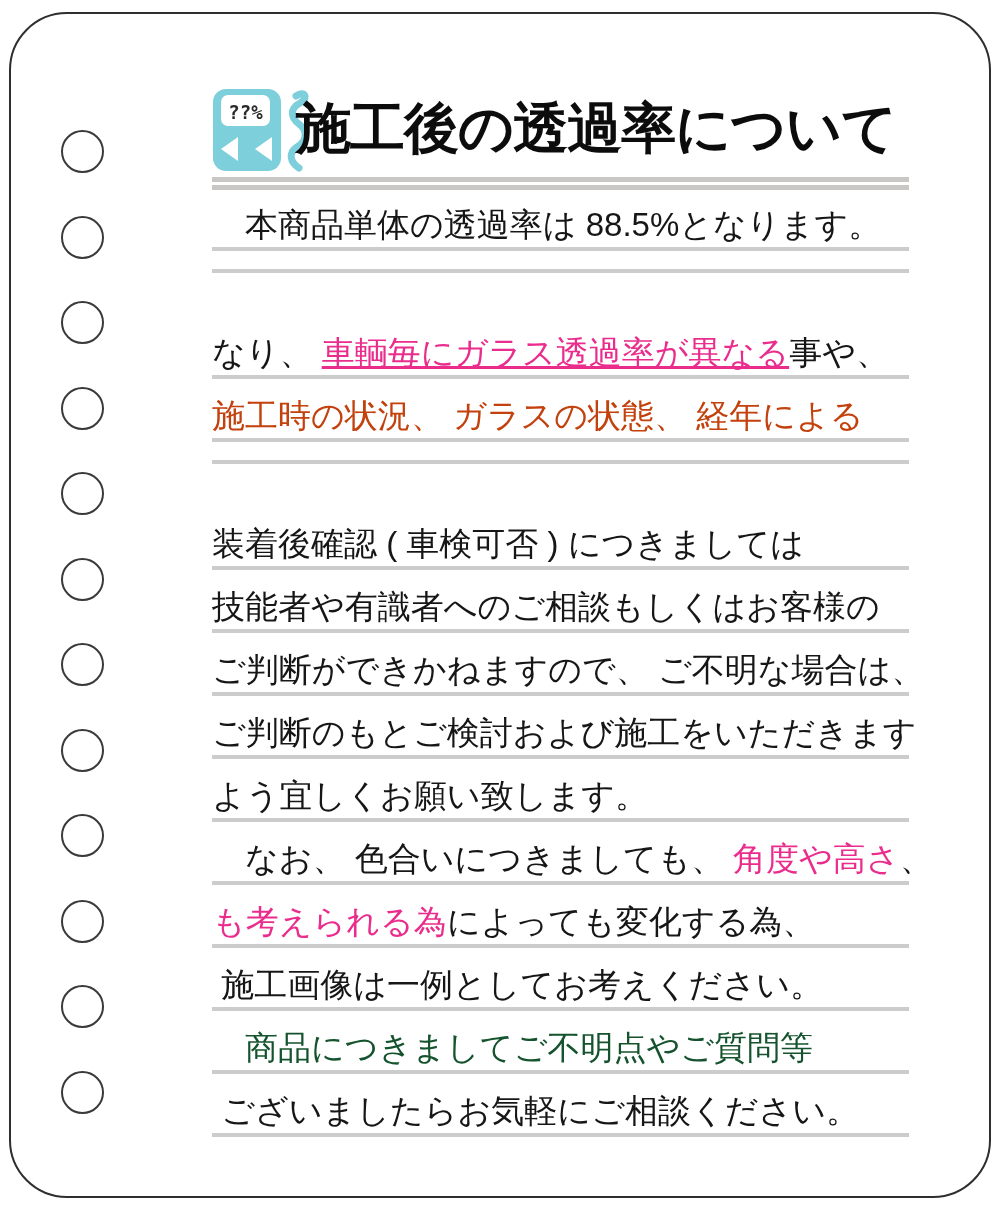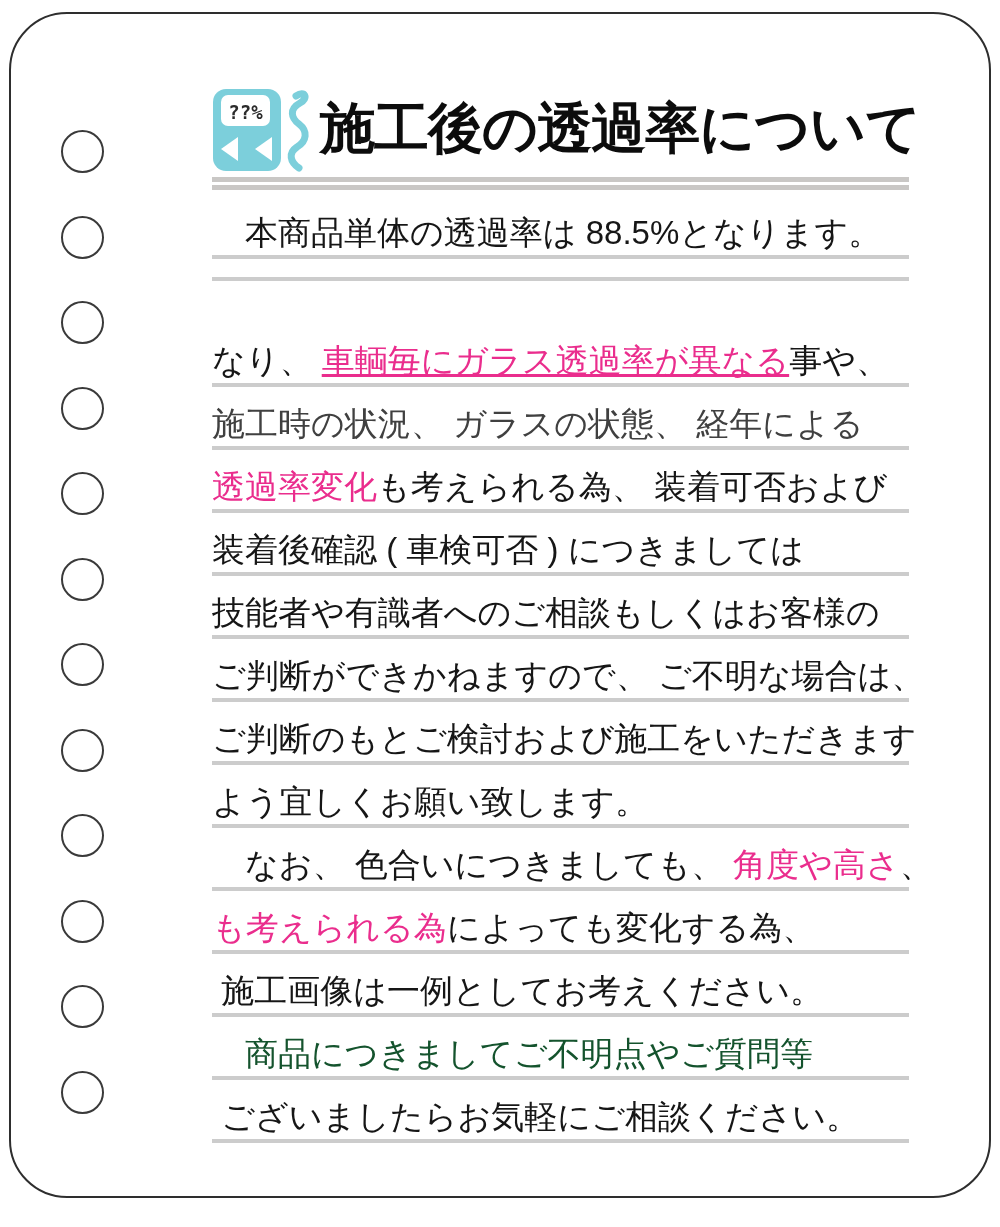--- a/index.html
+++ b/index.html
@@ -14,26 +14,26 @@
   .hole{
     position:absolute;width:43px;height:43px;box-sizing:border-box;
     border:2px solid #3a3a3a;border-radius:50%;background:#ffffff;left:50px;
   }
   .content{position:absolute;left:201px;top:74px;width:697px;}
   .header{position:relative;height:84px;}
   .meter-icon{position:absolute;left:0;top:0;}
   .title{
     position:absolute;left:84px;top:-4px;width:613px;height:88px;
     font-size:55px;font-weight:900;letter-spacing:-1px;color:#0c0c0c;
-    line-height:88px;white-space:nowrap;margin-left:24px;
+    line-height:88px;white-space:nowrap;
   }
   .dbl-rule{margin-top:5px;}
   .dbl-rule .bar{height:5px;}
   .dbl-rule .gap{height:3px;background:#ffffff;}
-  .lines{margin-top:22px;}
+  .lines{margin-top:14px;}
   .line{height:63px;overflow:visible;}
   .line .txt{
     display:block;height:41px;line-height:41px;font-size:33px;
     color:#161616;white-space:pre;letter-spacing:0px;
   }
   .line .rule{height:4px;margin-top:2px;width:100%;}
 </style>
 </head>
 <body>
 
@@ -80,25 +80,24 @@
           <div class="rule" style="background: rgb(204, 204, 204);"></div>
         </div>
         <div class="line">
           <div class="rule" style="background: rgb(204, 204, 204);"></div>
         </div>
         <div class="line">
           <span class="txt"><span style="color: rgb(22, 22, 22);">なり、 </span><span style="color: rgb(234, 45, 141); text-decoration: underline;">車輌毎にガラス透過率が異なる</span><span style="color: rgb(22, 22, 22);">事や、</span></span>
           <div class="rule" style="background: rgb(204, 204, 204);"></div>
         </div>
         <div class="line">
-          <span class="txt"><span style="color: #404040;">施工時の状況、 ガラスの状態、 経年による</span></span>
+          <span class="txt"><span style="color: #c2410c;">施工時の状況、 ガラスの状態、 経年による</span></span>
           <div class="rule" style="background: rgb(204, 204, 204);"></div>
         </div>
         <div class="line">
-          <span class="txt"><span style="color: rgb(234, 45, 141);">透過率変化</span><span style="color: rgb(22, 22, 22);">も考えられる為、 装着可否および</span></span>
           <div class="rule" style="background: rgb(204, 204, 204);"></div>
         </div>
         <div class="line">
           <span class="txt"><span style="color: rgb(22, 22, 22);">装着後確認 ( 車検可否 ) につきましては</span></span>
           <div class="rule" style="background: rgb(204, 204, 204);"></div>
         </div>
         <div class="line">
           <span class="txt"><span style="color: rgb(22, 22, 22);">技能者や有識者へのご相談もしくはお客様の</span></span>
           <div class="rule" style="background: rgb(204, 204, 204);"></div>
         </div>

